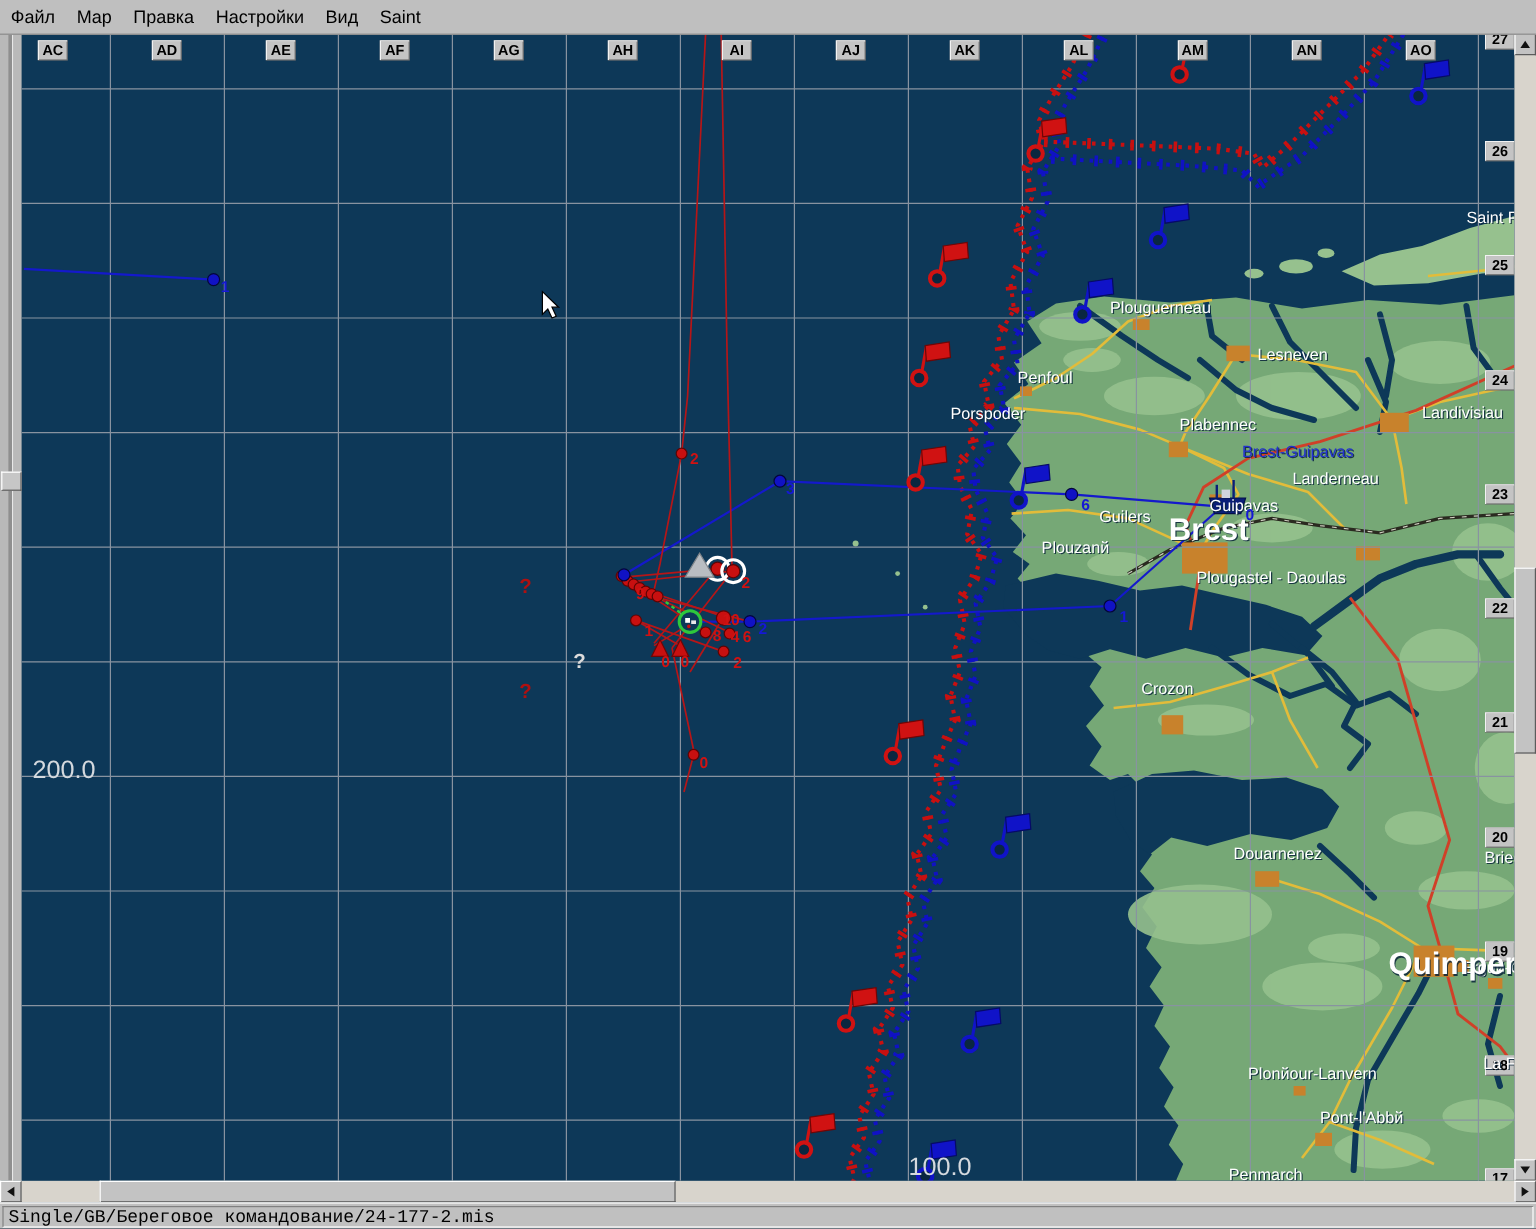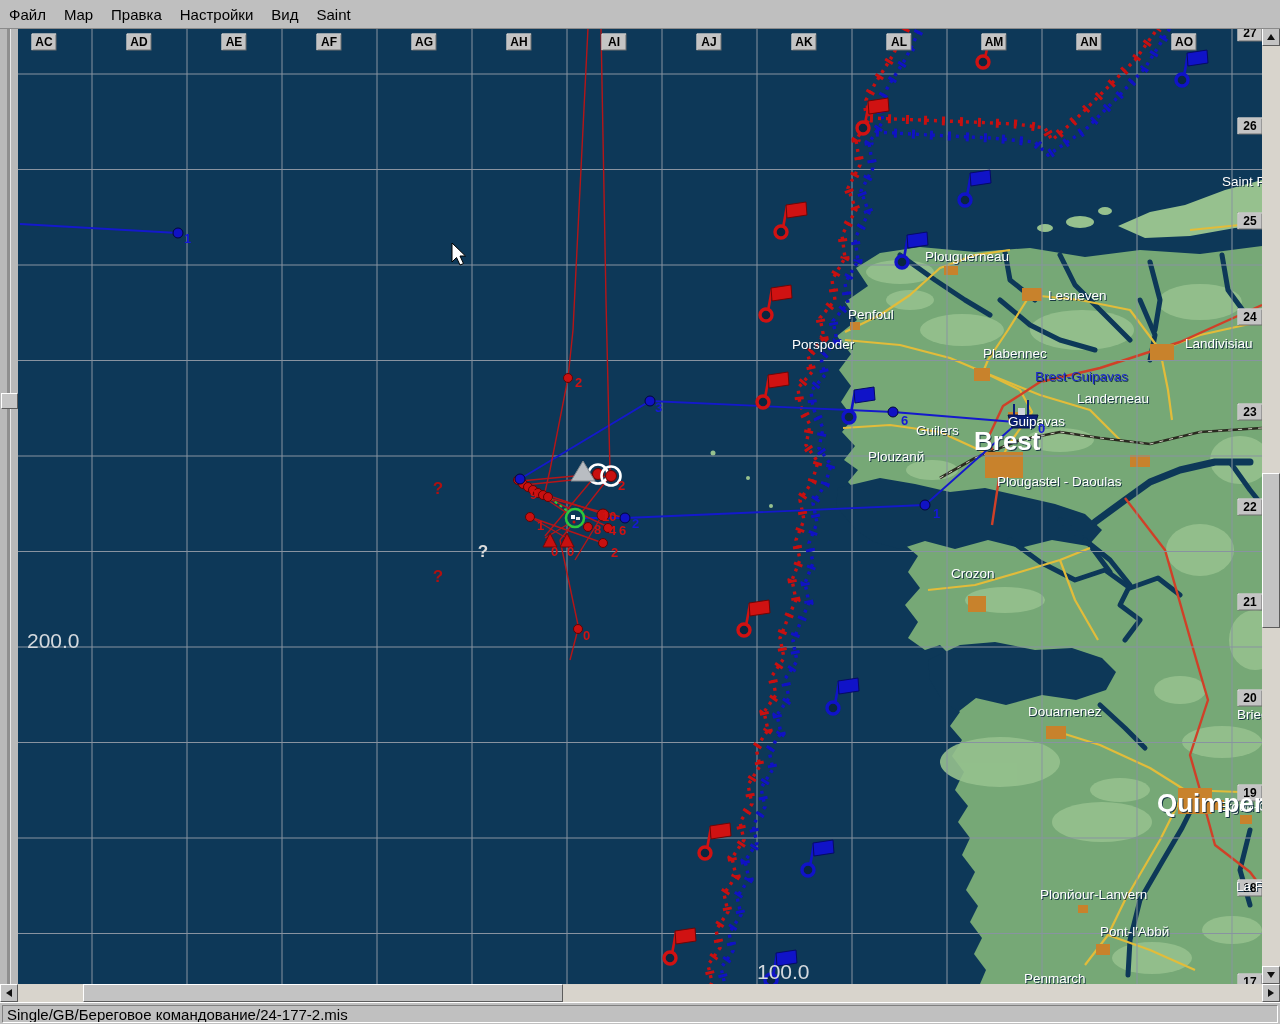--- a/index.html
+++ b/index.html
@@ -29,21 +29,21 @@
   #vscroll .thumb{position:absolute;left:0;top:445px;width:18px;height:155px;background:#c3c3c3;
     border:1px solid;border-color:#ffffff #5c5c5c #5c5c5c #ffffff;box-sizing:border-box;}
   #hscroll{position:absolute;left:0;top:984px;width:1280px;height:18px;background:#d8d4cc;z-index:20;}
   #hscroll .thumb{position:absolute;left:83px;top:0;width:480px;height:18px;background:#c3c3c3;
     border:1px solid;border-color:#ffffff #5c5c5c #5c5c5c #ffffff;box-sizing:border-box;}
   
   #statusbar{position:absolute;left:0;top:1002px;width:1280px;height:22px;background:#c0c0c0;z-index:30;
     border-top:1px solid #ffffff;}
   #status-field{position:absolute;left:2px;top:2px;right:2px;bottom:2px;
     border:1px solid;border-color:#808080 #ffffff #ffffff #808080;
-    font-size:15px;color:#000;padding:0 4px;line-height:17px;white-space:nowrap;overflow:hidden;}
+    font-size:15px;color:#000;padding:0 4px;line-height:17px;white-space:nowrap;overflow:hidden;font-family:Liberation Mono, monospace;}
 </style>
 </head>
 <body>
 
 <div id="screen">
 
   <div id="menubar">
       <span class="menu-item">Файл</span>
       <span class="menu-item">Map</span>
       <span class="menu-item">Правка</span>

